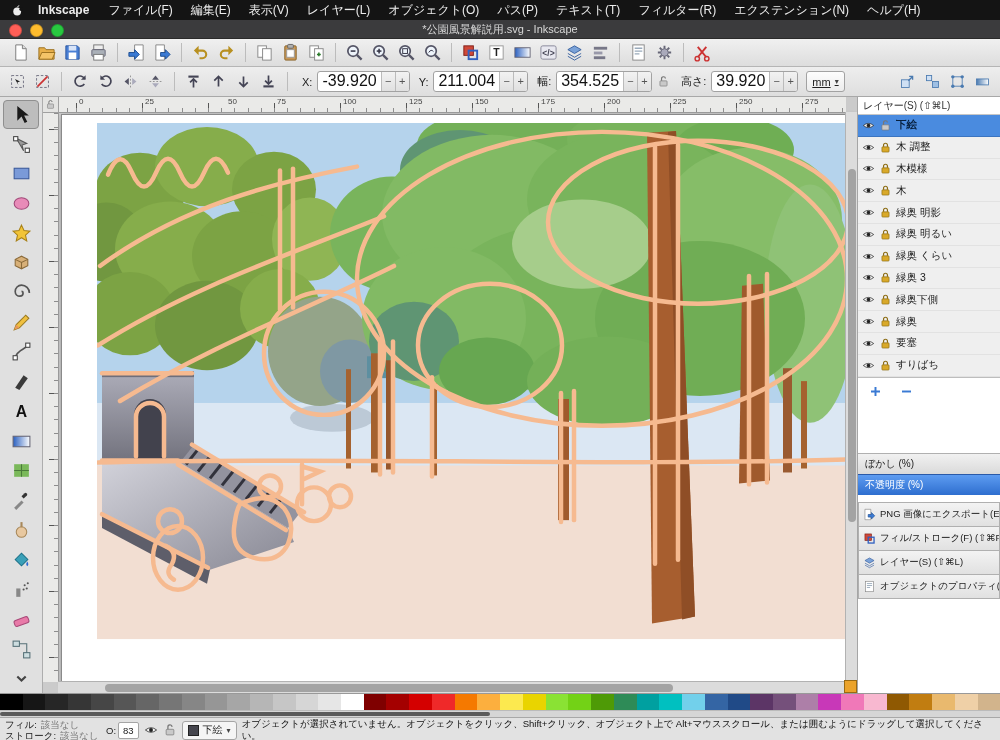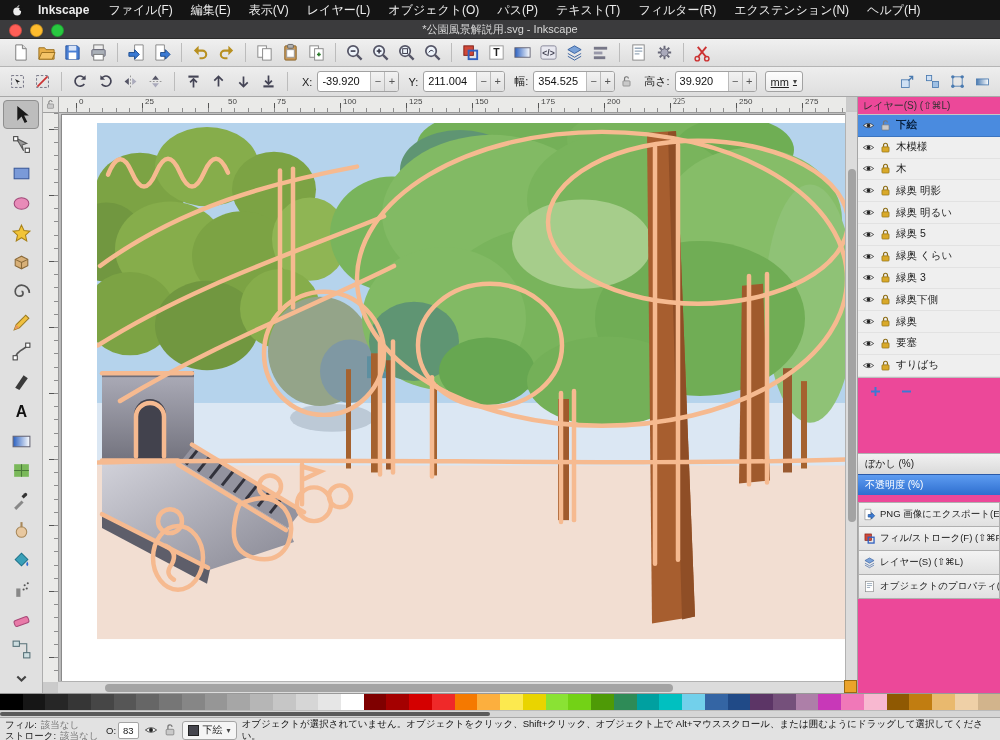--- a/index.html
+++ b/index.html
@@ -22,21 +22,21 @@
   
   .cmdbar{height:27px;flex:0 0 27px;background:linear-gradient(#f0f0f0,#dddddd);border-bottom:1px solid #b5b5b5;display:flex;align-items:center;padding:0 8px;gap:1px;}
   .icon-btn{width:25px;height:24px;display:flex;align-items:center;justify-content:center;border-radius:3px;flex:0 0 auto;}
   .icon-btn svg{width:19px;height:19px;}
   .vsep{width:1px;height:19px;background:#bcbcbc;margin:0 5px;flex:0 0 1px;}
   .optbar{height:29px;flex:0 0 29px;background:linear-gradient(#eeeeee,#dedede);border-bottom:1px solid #a8a8a8;display:flex;align-items:center;padding:0 6px;gap:2px;font-size:11px;color:#222;}
   .optbar .icon-btn{width:23px;height:22px;}
   .optbar .icon-btn svg{width:17px;height:17px;}
   .flabel{margin:0 3px 0 7px;white-space:nowrap;}
   .spin{display:flex;align-items:stretch;border:1px solid #a2a2a2;background:#fff;height:19px;border-radius:3px;overflow:hidden;flex:0 0 auto;}
-  .sval{padding:0 4px;min-width:44px;text-align:left;font-size:11px;line-height:18px;color:#111;}
+  .sval{padding:0 4px;min-width:44px;text-align:right;font-size:16px;line-height:18px;color:#111;}
   .sbtn{width:13px;text-align:center;background:linear-gradient(#f2f2f2,#e0e0e0);border-left:1px solid #bbb;font-size:11px;color:#555;line-height:18px;}
   .lockbtn{width:18px;height:18px;display:flex;align-items:center;justify-content:center;}
   .lockbtn svg{width:13px;height:13px;}
   .unitbox{display:flex;align-items:center;border:1px solid #a2a2a2;border-radius:3px;background:linear-gradient(#fdfdfd,#ececec);height:19px;padding:0 5px;gap:4px;margin-left:6px;text-decoration:underline;}
   .unitbox .uarrow{font-size:8px;color:#444;}
   .spacer{flex:1;}
 
   
   .main{flex:0 0 596px;height:596px;display:flex;}
   .toolbox{width:42px;flex:0 0 42px;background:#e0e0e0;border-right:1px solid #adadad;display:flex;flex-direction:column;align-items:center;padding-top:3px;gap:1px;}
@@ -55,21 +55,21 @@
     background-size:4px 100%,9px 100%;background-repeat:repeat-y;background-position:right 0 top 17px,right 0 top 17px;}
   .page{position:absolute;left:18px;top:17px;width:792px;height:566px;background:#ffffff;border:1px solid #8a8a8a;box-shadow:2px 3px 6px rgba(0,0,0,.45);z-index:1;}
   .page svg{width:100%;height:100%;display:block;}
   .scroll-v{position:absolute;right:0;top:15px;bottom:11px;width:11px;background:#dcdcdc;border-left:1px solid #b2b2b2;z-index:5;}
   .scroll-v .thumb{position:absolute;left:1.5px;right:1.5px;top:10%;height:62%;background:#a3a3a3;border-radius:4px;}
   .scroll-h{position:absolute;left:15px;bottom:0;right:11px;height:11px;background:#dcdcdc;border-top:1px solid #b2b2b2;z-index:5;}
   .scroll-h .thumb{position:absolute;top:1.5px;bottom:1.5px;left:6%;width:72%;background:#a3a3a3;border-radius:4px;}
   .cms-badge{position:absolute;right:0;bottom:0;width:11px;height:11px;background:#eba32a;border:1px solid #9a6a12;z-index:6;}
 
   
-  .rightpanel{width:142px;flex:0 0 142px;background:#ec4899;border-left:1px solid #a5a5a5;display:flex;flex-direction:column;font-size:11px;overflow:hidden;text-align:center;}
+  .rightpanel{width:142px;flex:0 0 142px;background:#ffffff;border-left:1px solid #a5a5a5;display:flex;flex-direction:column;font-size:11px;overflow:hidden;text-align:center;}
   .rp-header{height:17px;flex:0 0 17px;display:flex;align-items:center;padding:0 5px;font-size:10px;color:#333;border-bottom:1px solid #c6c6c6;}
   .layer-list{background:#efefef;border-bottom:1px solid #bdbdbd;}
   .layer-row{height:20.8px;display:flex;align-items:center;padding:0 4px;gap:4px;border-bottom:1px solid #e2e2e2;background:#efefef;}
   .layer-row.selected{background:#4a8bdf;border-bottom-color:#3b74c0;}
   .layer-row.selected .lname{color:#07203e;font-weight:bold;}
   .lname{font-size:10.5px;color:#1c1c1c;white-space:nowrap;overflow:hidden;}
   .ic{display:inline-flex;align-items:center;justify-content:center;}
   .layer-row .ic svg{width:13px;height:13px;}
   .pm-row{display:flex;gap:16px;padding:6px 10px 4px;flex:0 0 auto;}
   .pm-row .ic svg{width:15px;height:15px;}
@@ -579,21 +579,21 @@
       <div class="ruler-h">
           <span class="rlabel" style="left: 21px;">0</span>
           <span class="rlabel" style="left: 87px;">25</span>
           <span class="rlabel" style="left: 153px; margin-left: 17px;">50</span>
           <span class="rlabel" style="left: 219px;">75</span>
           <span class="rlabel" style="left: 285px;">100</span>
           <span class="rlabel" style="left: 351px;">125</span>
           <span class="rlabel" style="left: 417px;">150</span>
           <span class="rlabel" style="left: 483px; font-family: Liberation Mono, monospace;">175</span>
           <span class="rlabel" style="left: 549px;">200</span>
-          <span class="rlabel" style="left: 615px; font-family: Liberation Serif, serif;">225</span>
+          <span class="rlabel" style="left: 615px;">225</span>
           <span class="rlabel" style="left: 681px;">250</span>
           <span class="rlabel" style="left: 747px;">275</span>
         </div>
       <div class="ruler-v"></div>
 
       <div class="page">
         <svg viewBox="0 0 792 570" preserveAspectRatio="none">
           <defs>
             <linearGradient id="gTower" x1="0" y1="0" x2="0" y2="1">
                 <stop offset="0" stop-color="#a9a9b5"></stop>
@@ -754,81 +754,81 @@
                 <path d="M2 10 Q10 3.5 18 10 Q10 16.5 2 10 Z" fill="#f8f8f8" stroke="#333" stroke-width="1.2"></path>
                 <circle cx="10" cy="10" r="2.8" fill="#222"></circle>
               </svg>
             </span>
             <span class="ic">
               <svg viewBox="0 0 20 20">
                 <rect x="4.5" y="9" width="11" height="8" rx="1.2" fill="#d9a92a" stroke="#8a6a10"></rect>
                 <path d="M7 9 V6.5 a3 3 0 0 1 6 0 V9" fill="none" stroke="#8a6a10" stroke-width="1.8"></path>
               </svg>
             </span>
-            <span class="lname">木模様</span>
+            <span class="lname">木 調整</span>
           </div>
           <div class="layer-row">
             <span class="ic">
               <svg viewBox="0 0 20 20">
                 <path d="M2 10 Q10 3.5 18 10 Q10 16.5 2 10 Z" fill="#f8f8f8" stroke="#333" stroke-width="1.2"></path>
                 <circle cx="10" cy="10" r="2.8" fill="#222"></circle>
               </svg>
             </span>
             <span class="ic">
               <svg viewBox="0 0 20 20">
                 <rect x="4.5" y="9" width="11" height="8" rx="1.2" fill="#d9a92a" stroke="#8a6a10"></rect>
                 <path d="M7 9 V6.5 a3 3 0 0 1 6 0 V9" fill="none" stroke="#8a6a10" stroke-width="1.8"></path>
               </svg>
             </span>
-            <span class="lname">木</span>
+            <span class="lname">木模様</span>
           </div>
           <div class="layer-row">
             <span class="ic">
               <svg viewBox="0 0 20 20">
                 <path d="M2 10 Q10 3.5 18 10 Q10 16.5 2 10 Z" fill="#f8f8f8" stroke="#333" stroke-width="1.2"></path>
                 <circle cx="10" cy="10" r="2.8" fill="#222"></circle>
               </svg>
             </span>
             <span class="ic">
               <svg viewBox="0 0 20 20">
                 <rect x="4.5" y="9" width="11" height="8" rx="1.2" fill="#d9a92a" stroke="#8a6a10"></rect>
                 <path d="M7 9 V6.5 a3 3 0 0 1 6 0 V9" fill="none" stroke="#8a6a10" stroke-width="1.8"></path>
               </svg>
             </span>
-            <span class="lname">緑奥 明影</span>
+            <span class="lname">木</span>
           </div>
           <div class="layer-row">
             <span class="ic">
               <svg viewBox="0 0 20 20">
                 <path d="M2 10 Q10 3.5 18 10 Q10 16.5 2 10 Z" fill="#f8f8f8" stroke="#333" stroke-width="1.2"></path>
                 <circle cx="10" cy="10" r="2.8" fill="#222"></circle>
               </svg>
             </span>
             <span class="ic">
               <svg viewBox="0 0 20 20">
                 <rect x="4.5" y="9" width="11" height="8" rx="1.2" fill="#d9a92a" stroke="#8a6a10"></rect>
                 <path d="M7 9 V6.5 a3 3 0 0 1 6 0 V9" fill="none" stroke="#8a6a10" stroke-width="1.8"></path>
               </svg>
             </span>
-            <span class="lname">緑奥 明るい</span>
+            <span class="lname">緑奥 明影</span>
           </div>
           <div class="layer-row">
             <span class="ic">
               <svg viewBox="0 0 20 20">
                 <path d="M2 10 Q10 3.5 18 10 Q10 16.5 2 10 Z" fill="#f8f8f8" stroke="#333" stroke-width="1.2"></path>
                 <circle cx="10" cy="10" r="2.8" fill="#222"></circle>
               </svg>
             </span>
             <span class="ic">
               <svg viewBox="0 0 20 20">
                 <rect x="4.5" y="9" width="11" height="8" rx="1.2" fill="#d9a92a" stroke="#8a6a10"></rect>
                 <path d="M7 9 V6.5 a3 3 0 0 1 6 0 V9" fill="none" stroke="#8a6a10" stroke-width="1.8"></path>
               </svg>
             </span>
-            <span class="lname">緑奥 5</span>
+            <span class="lname">緑奥 明るい</span>
           </div>
           <div class="layer-row">
             <span class="ic">
               <svg viewBox="0 0 20 20">
                 <path d="M2 10 Q10 3.5 18 10 Q10 16.5 2 10 Z" fill="#f8f8f8" stroke="#333" stroke-width="1.2"></path>
                 <circle cx="10" cy="10" r="2.8" fill="#222"></circle>
               </svg>
             </span>
             <span class="ic">
               <svg viewBox="0 0 20 20">

